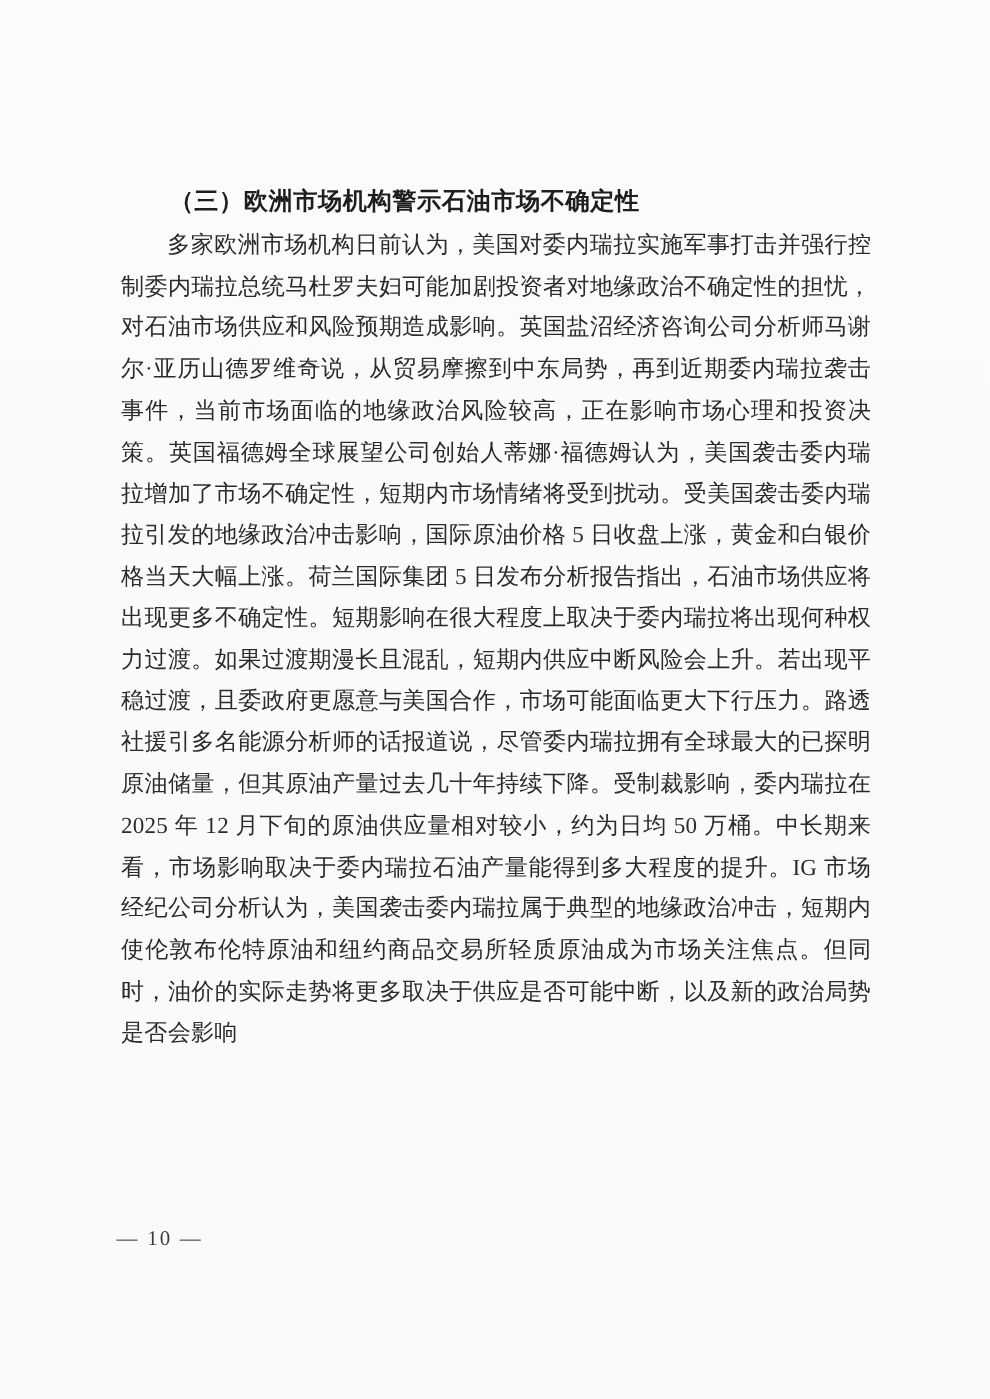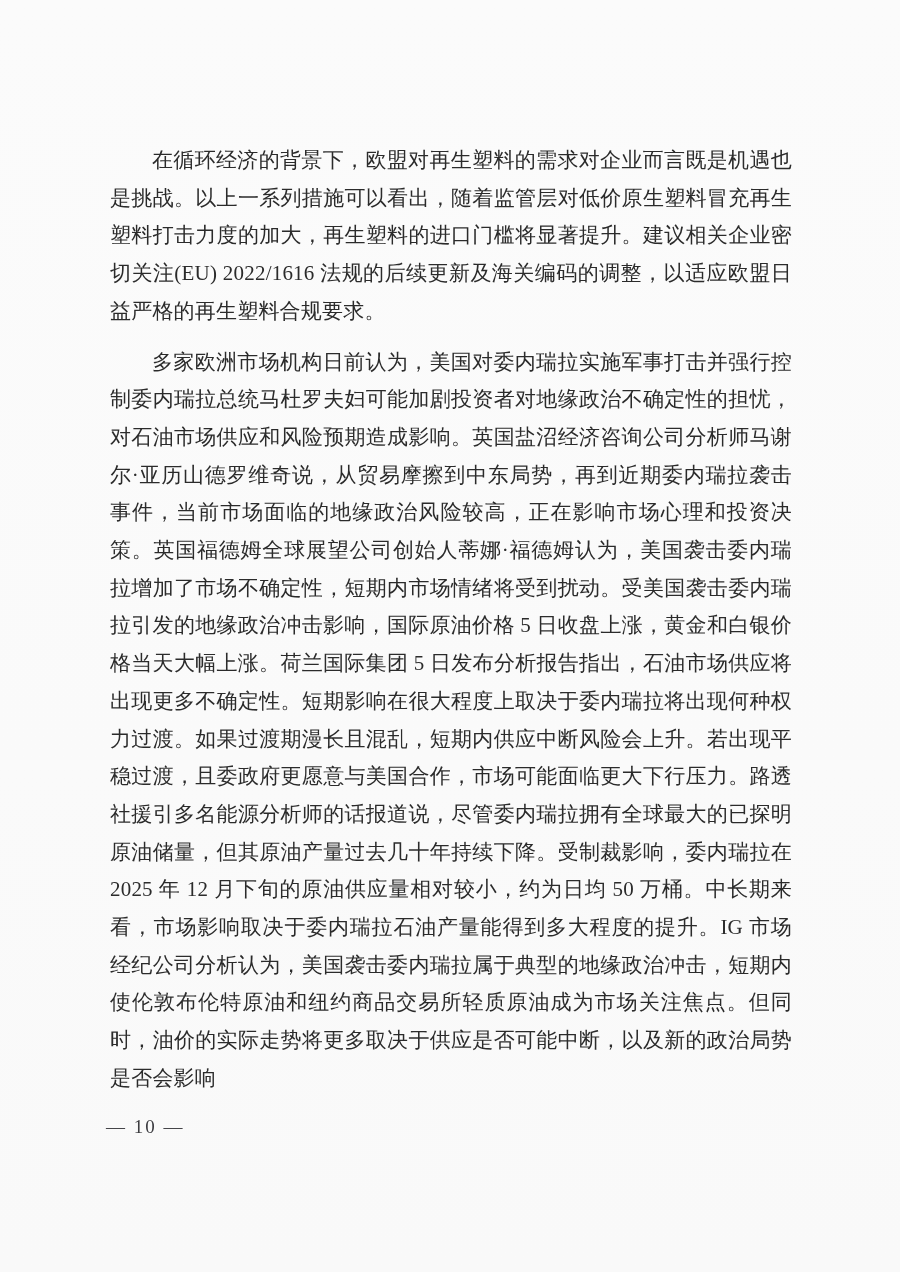--- a/index.html
+++ b/index.html
@@ -46,34 +46,34 @@
     margin: 22px 0 0 0;
     font-size: 22px;
     font-weight: 700;
     line-height: 38px;
     text-indent: 2em;
     color: #1e1e1e;
     font-family: "Liberation Sans", "DejaVu Sans", sans-serif;
     letter-spacing: 0.5px;
   }
   .para-2 {
-    margin-top: 13px;
+    margin-top: 2px;
   }
   .footer {
     position: absolute;
     left: 106px;
     top: 1116px;
     font-size: 19px;
     color: #3c3c40;
     letter-spacing: 2px;
     font-family: "Liberation Serif", "DejaVu Serif", serif;
   }
 </style>
 </head>
 <body>
 
 <div class="page">
   <div class="content">
-    <p class="body-text">在循环经济的背景下，欧盟对再生塑料的需求对企业而言既是机遇也是挑战。以上一系列措施可以看出，随着监管层对低价原生塑料冒充再生塑料打击力度的加大，再生塑料的进口门槛将显著提升。建议相关企业密切关注(EU) 2022/1616 法规的后续更新及海关编码的调整，以适应欧盟日益严格的再生塑料合规要求。</p>
+    <h2 class="section-heading">（三）欧洲市场机构警示石油市场不确定性</h2>
     <p class="body-text para-2">多家欧洲市场机构日前认为，美国对委内瑞拉实施军事打击并强行控制委内瑞拉总统马杜罗夫妇可能加剧投资者对地缘政治不确定性的担忧，对石油市场供应和风险预期造成影响。英国盐沼经济咨询公司分析师马谢尔·亚历山德罗维奇说，从贸易摩擦到中东局势，再到近期委内瑞拉袭击事件，当前市场面临的地缘政治风险较高，正在影响市场心理和投资决策。英国福德姆全球展望公司创始人蒂娜·福德姆认为，美国袭击委内瑞拉增加了市场不确定性，短期内市场情绪将受到扰动。受美国袭击委内瑞拉引发的地缘政治冲击影响，国际原油价格 5 日收盘上涨，黄金和白银价格当天大幅上涨。荷兰国际集团 5 日发布分析报告指出，石油市场供应将出现更多不确定性。短期影响在很大程度上取决于委内瑞拉将出现何种权力过渡。如果过渡期漫长且混乱，短期内供应中断风险会上升。若出现平稳过渡，且委政府更愿意与美国合作，市场可能面临更大下行压力。路透社援引多名能源分析师的话报道说，尽管委内瑞拉拥有全球最大的已探明原油储量，但其原油产量过去几十年持续下降。受制裁影响，委内瑞拉在 2025 年 12 月下旬的原油供应量相对较小，约为日均 50 万桶。中长期来看，市场影响取决于委内瑞拉石油产量能得到多大程度的提升。IG 市场经纪公司分析认为，美国袭击委内瑞拉属于典型的地缘政治冲击，短期内使伦敦布伦特原油和纽约商品交易所轻质原油成为市场关注焦点。但同时，油价的实际走势将更多取决于供应是否可能中断，以及新的政治局势是否会影响</p>
   </div>
   <div class="footer">— 10 —</div>
 </div>
 
 </body></html>

